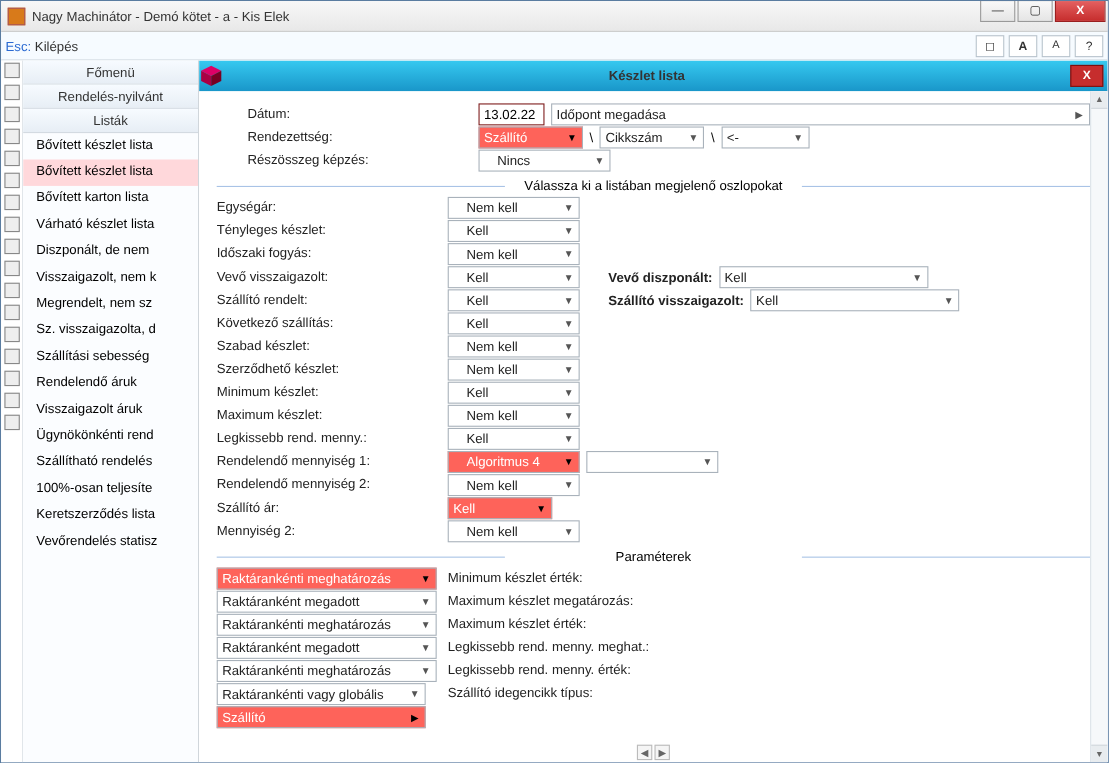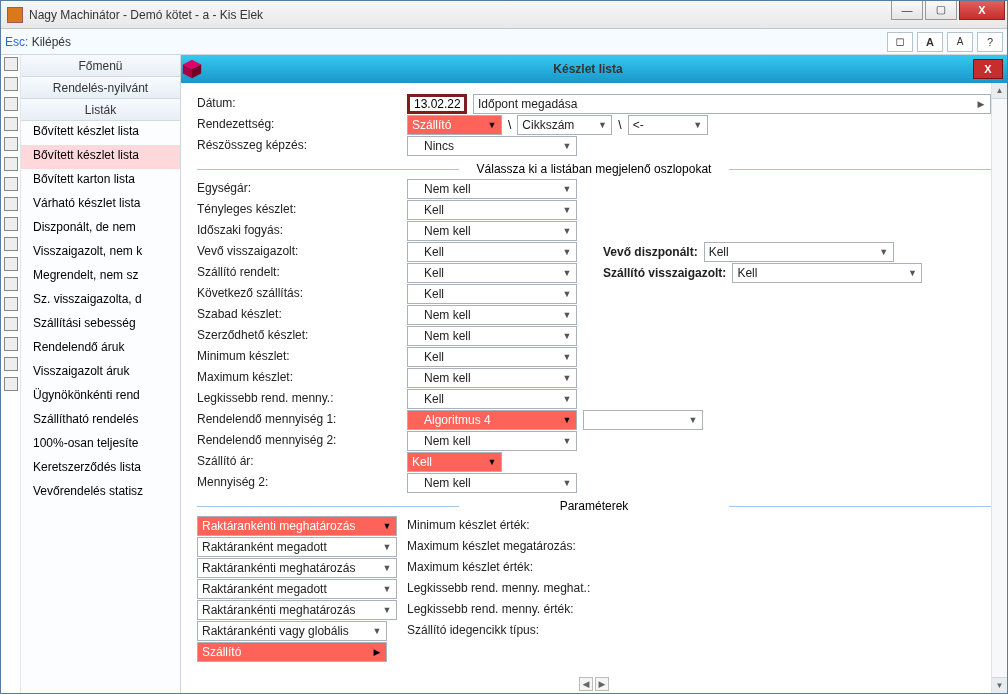--- a/index.html
+++ b/index.html
@@ -43,28 +43,28 @@
 .formgrid { display:grid; grid-template-columns: 200px 1fr; row-gap:0px; column-gap:10px; }
 .formgrid .lbl { height:21px; line-height:21px; color:#222; white-space:nowrap; }
 .formgrid .ctl { height:21px; display:flex; align-items:center; gap:6px; }
 
 .sel { height:20px; border:1px solid #a9b2bb; background:#fff; display:flex; align-items:center; padding:0 2px 0 4px; min-width:80px; position:relative; }
 .sel .sv { flex:1; white-space:nowrap; overflow:hidden; color:#222; }
 .sel .arr { width:14px; height:100%; display:flex; align-items:center; justify-content:center; color:#555; font-size:9px; }
 .sel.red { background:#fe635a; }
 .sel.red .sv { color:#fff; }
 .sel.red .arr { color:#000; }
-.sel.w145 { width:170px;padding-left:16px; }
+.sel.w145 { width:120px;padding-left:16px; }
 .sel.w190 { width:190px; }
 .sel.w95 { width:95px; }
 .sel.w80 { width:80px; }
 .sel.w230 { width:230px; }
 .sel.w120 { width:120px; }
 
-.txt { height:20px; border:3px solid #7f1d1d; background:#fff; padding:0 4px; display:flex; align-items:center; }
+.txt { height:20px; border:1px solid #7f1d1d; background:#fff; padding:0 4px; display:flex; align-items:center; }
 .txt.w60 { width:60px; }
 
 .section { color:#000000; text-align:center; margin:6px 0 2px 0; position:relative; }
 .section::before, .section::after { content:""; position:absolute; top:50%; width:33%; border-top:1px solid #a9c3e6; }
 .section::before { left:0; }
 .section::after { right:0; }
 
 .rowpair .extra { display:flex; align-items:center; gap:6px; margin-left:20px; }
 .rowpair .extra .lbl2 { color:#222; white-space:nowrap;font-weight:bold; }
 
@@ -157,21 +157,21 @@
             <polygon points="12,2 22,7 12,12 2,7" fill="#d06"></polygon>
             <polygon points="2,7 12,12 12,22 2,17" fill="#a04"></polygon>
             <polygon points="22,7 12,12 12,22 22,17" fill="#702"></polygon>
           </svg>
         <div class="ptitle">Készlet lista</div>
         <div class="pclose">X</div>
       </div>
 
       <div class="panelbody">
 
-        <div class="formgrid" style="grid-template-columns:200px 1fr;">
+        <div class="formgrid" style="grid-template-columns:200px 1fr;margin-left:28px;">
           <div class="lbl">Dátum:</div>
           <div class="ctl">
             <div class="txt w60">
                 <span>13.02.22</span>
               </div>
             <div class="sel" style="flex:1; max-width:520px;">
                 <span class="sv">Időpont megadása</span>
                 <span class="arr">▶</span>
               </div>
           </div>

